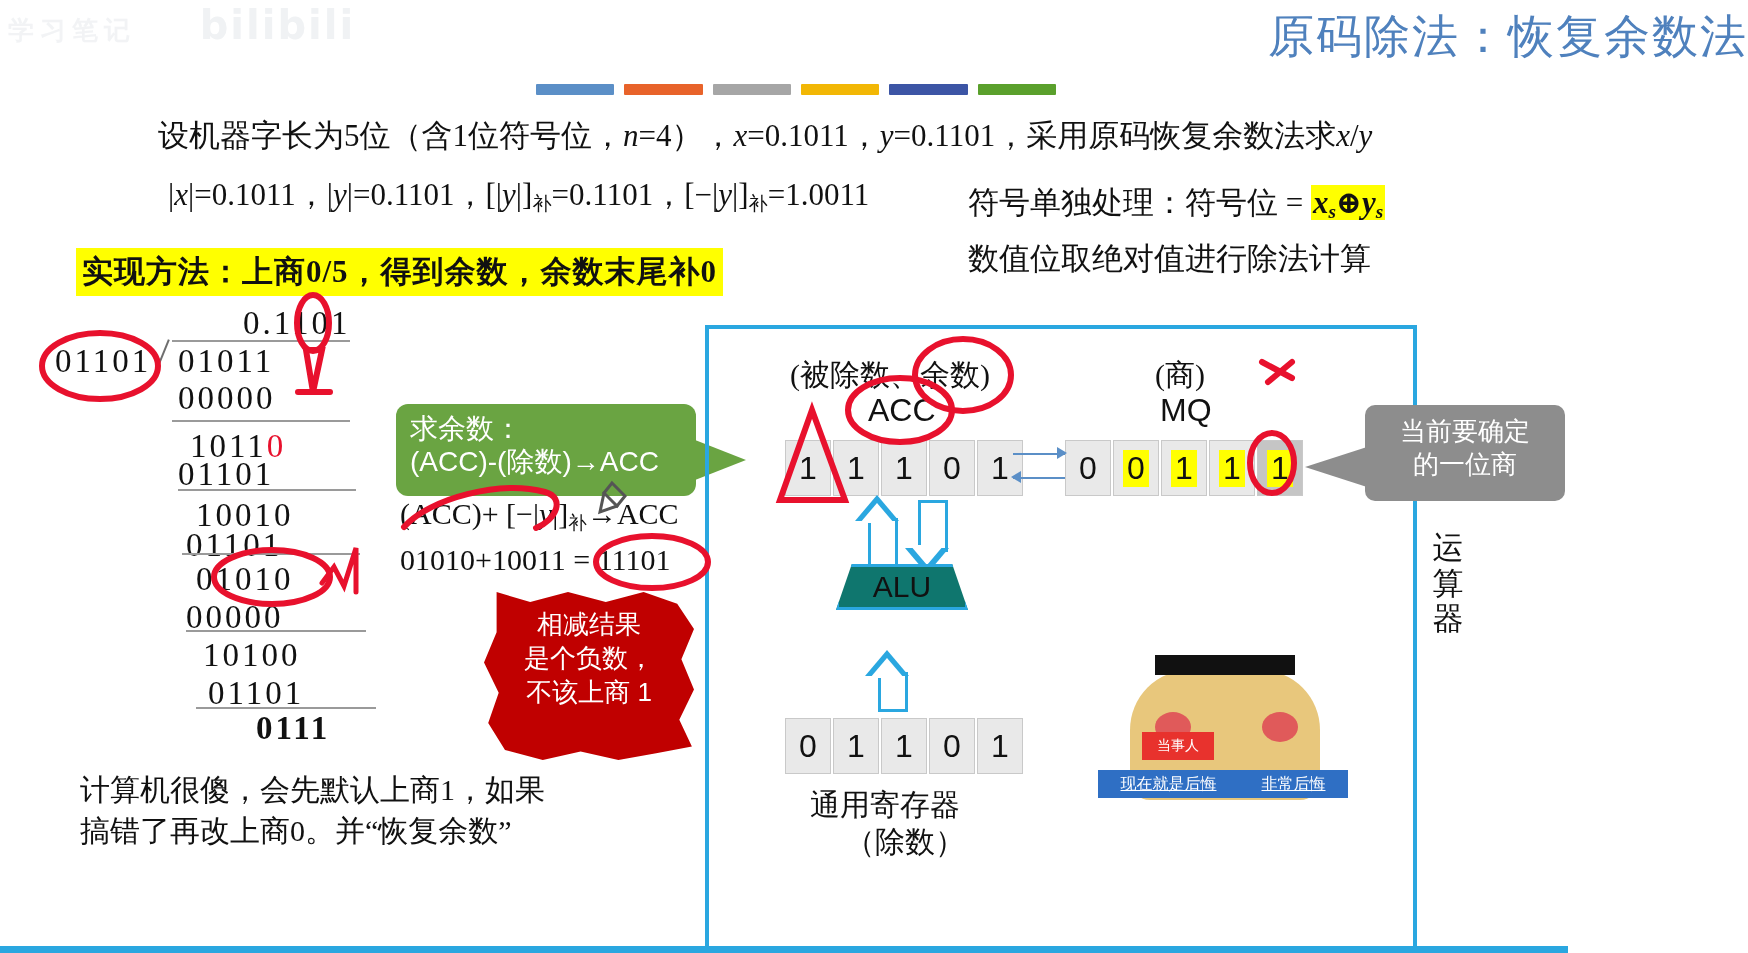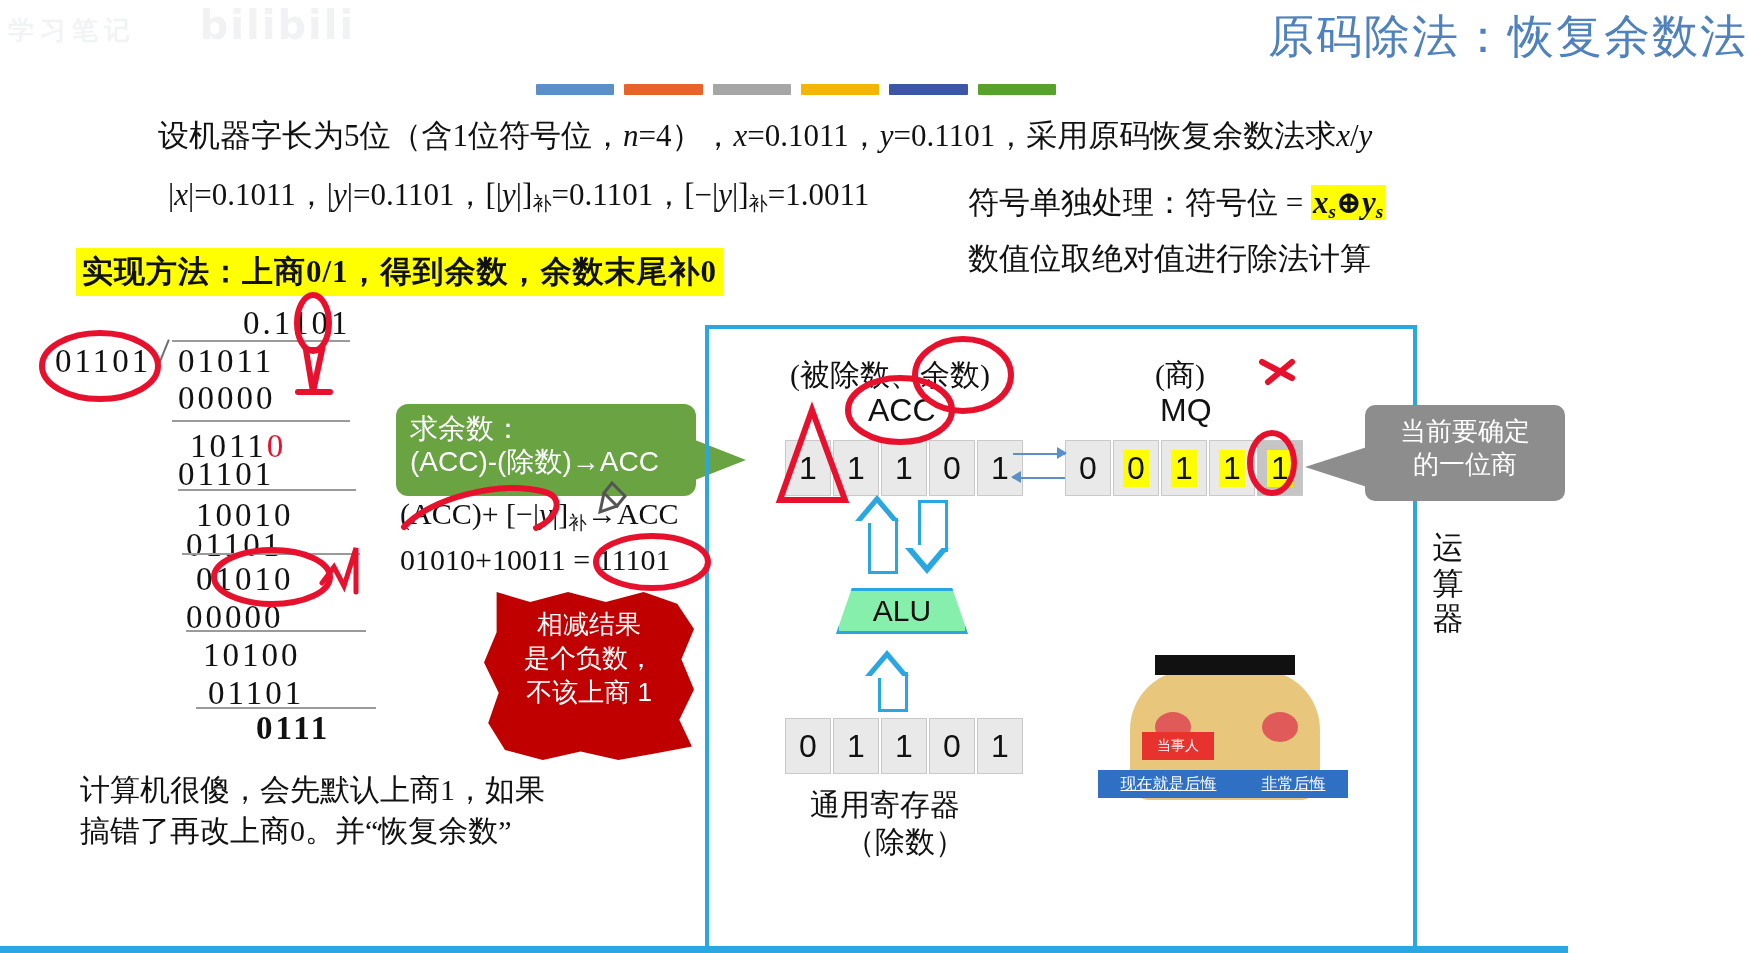--- a/index.html
+++ b/index.html
@@ -137,22 +137,22 @@
   #up1hw{left:860px;top:503px;border-left:17px solid transparent;border-right:17px solid transparent;border-bottom:20px solid #fff;}
   #dn1{left:918px;top:500px;height:52px;}
   #dn1h{left:905px;top:548px;border-left:22px solid transparent;border-right:22px solid transparent;border-top:26px solid #2aa7e0;}
   #dn1hw{left:910px;top:545px;border-left:17px solid transparent;border-right:17px solid transparent;border-top:20px solid #fff;}
   #up2{left:878px;top:672px;height:40px;}
   #up2h{left:865px;top:650px;border-left:22px solid transparent;border-right:22px solid transparent;border-bottom:26px solid #2aa7e0;}
   #up2hw{left:870px;top:658px;border-left:17px solid transparent;border-right:17px solid transparent;border-bottom:20px solid #fff;}
 
   
   #alu{
-    left:836px;top:588px;width:132px;height:46px;border:3px solid #2aa7e0;
-    background:#86efac;box-sizing:border-box;
+    left:836px;top:564px;width:132px;height:46px;border:3px solid #2aa7e0;
+    background:#0f766e;box-sizing:border-box;
     clip-path:polygon(12% 0,88% 0,100% 100%,0 100%);
     display:flex;align-items:center;justify-content:center;font-size:30px;
   }
 
   
   #gray-callout{
     left:1365px;top:405px;width:200px;height:96px;background:#8d8d8d;color:#fff;
     border-radius:10px;font-size:26px;line-height:1.25;text-align:center;
     padding-top:10px;box-sizing:border-box;
   }
@@ -198,21 +198,21 @@
 
 <div class="abs stmt serif" id="line2">
   |<i class="v">x</i><span>|=0.1011，|</span><i class="v">y</i><span>|=0.1101，[|</span><i class="v">y</i><span>|]</span><sub class="s">补</sub><span>=0.1101，[−|</span><i class="v">y</i><span>|]</span><sub class="s">补</sub><span>=1.0011</span>
 </div>
 
 <div class="abs rnote serif" id="rnote1">
   <span>符号单独处理：符号位 = </span><span class="hl"><i class="v">x</i><sub class="s">s</sub><span>⊕</span><i class="v">y</i><sub class="s">s</sub></span>
 </div>
 <div class="abs rnote serif" id="rnote2">数值位取绝对值进行除法计算</div>
 
-<div class="abs serif" id="method">实现方法：上商0/1，得到余数，余数末尾补0</div>
+<div class="abs serif" id="method">实现方法：上商0/5，得到余数，余数末尾补0</div>
 
 <div class="abs dig serif" id="quot">0.1101</div>
 <div class="abs hline" id="hl1"></div>
 <div class="abs" id="divslash"></div>
 <div class="abs dig serif" id="divisor">01101</div>
 <div class="abs dig serif" id="dividend">01011</div>
 <div class="abs dig serif" id="r00000">00000</div>
 <div class="abs hline" id="hl2"></div>
 <div class="abs dig serif" id="r10110"><span>1011</span><span class="red0">0</span></div>
 <div class="abs dig serif" id="r01101a">01101</div>

